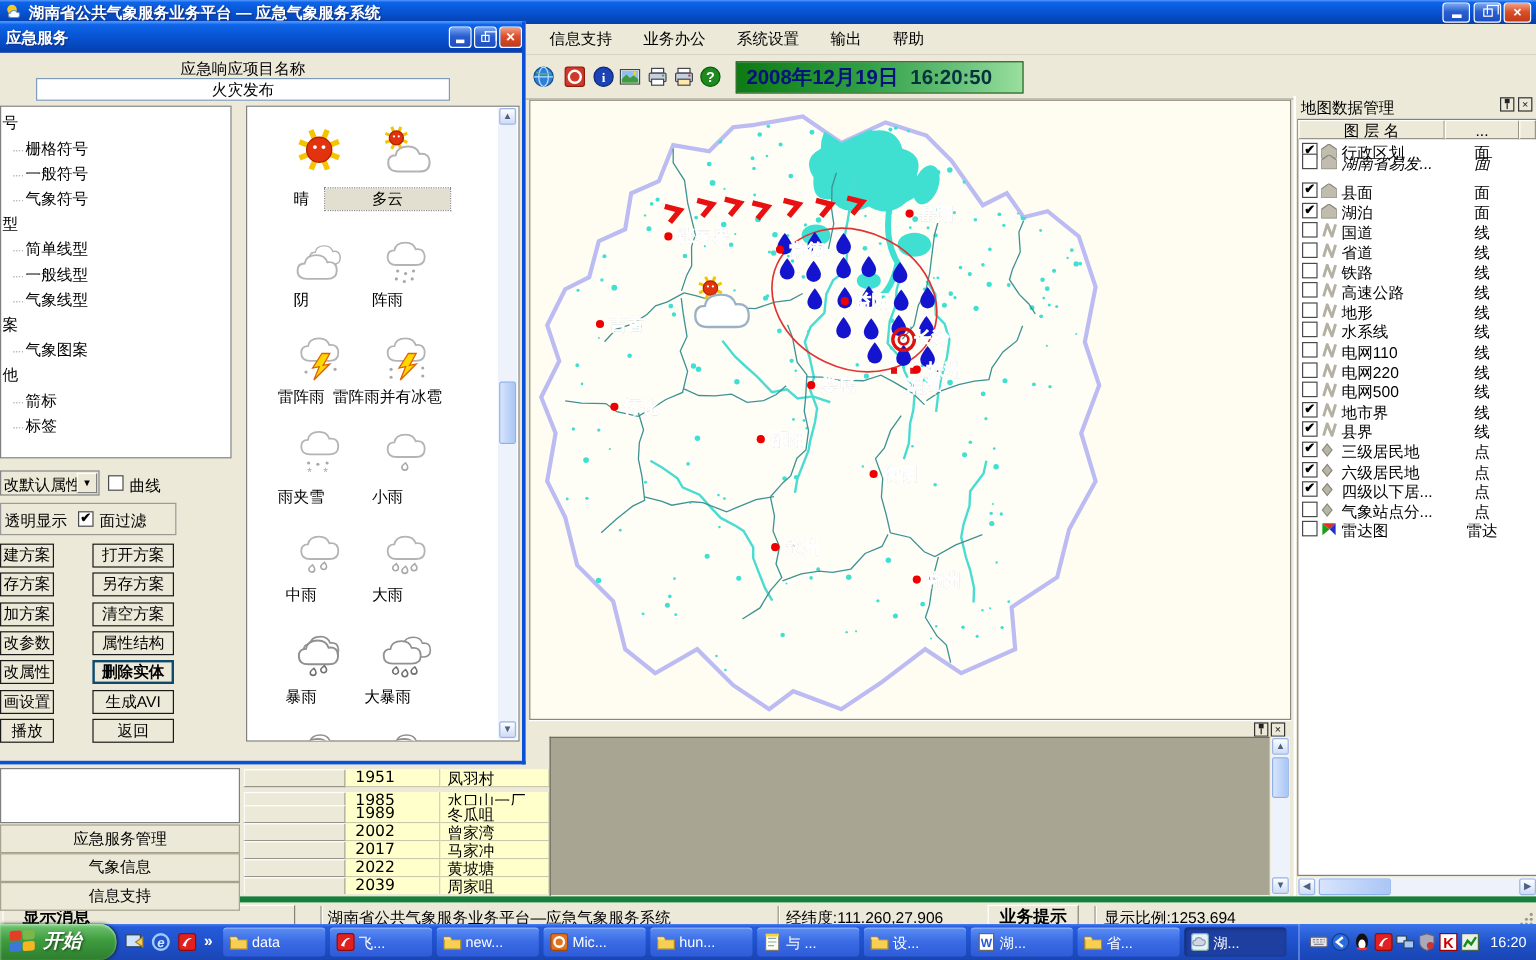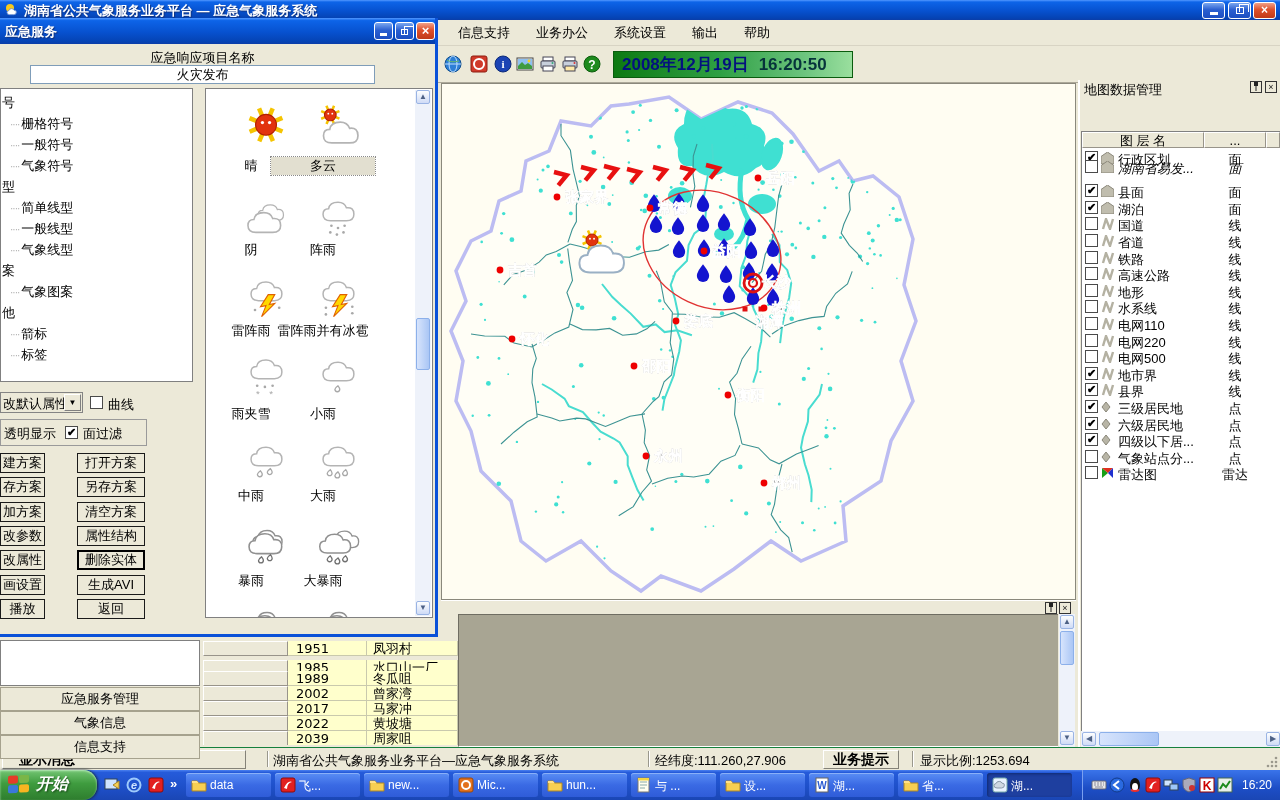--- a/index.html
+++ b/index.html
@@ -52,33 +52,33 @@
     border-top:1px solid #6f6d62;border-left:1px solid #6f6d62;border-bottom:1px solid #fff;}
   .vsb{position:absolute;left:859px;top:0;width:16px;height:133px;background:#eef2fa;}
   .sb-btn{position:absolute;width:14px;height:14px;left:1px;background:linear-gradient(180deg,#fdfefe,#cfdbf6);
     border:1px solid #9ab4e4;border-radius:2px;color:#4d6185;font-size:8px;line-height:12px;text-align:center;}
   .sb-thumb{position:absolute;left:1px;width:14px;background:linear-gradient(90deg,#d7e4fc,#aac6f5);
     border:1px solid #8cb0ea;border-radius:2px;}
 
   
   #right-panel{left:1078px;top:80px;width:202px;height:667px;background:#ece9d8;border-left:2px solid #fff;}
   #rp-title{position:absolute;left:0;top:0;width:202px;height:18px;font-size:13px;padding:1px 0 0 4px;}
-  #rp-grid{position:absolute;left:1px;top:19px;width:200px;height:631px;background:#fff;border:1px solid #808080;margin-top:32px;}
+  #rp-grid{position:absolute;left:1px;top:19px;width:200px;height:631px;background:#fff;border:1px solid #808080;}
   .rp-hcell{position:absolute;top:0;height:16px;background:#ece9d8;border:1px solid #fff;
     border-right-color:#98948a;border-bottom-color:#98948a;text-align:center;font-size:13px;line-height:15px;}
   .lrow{position:absolute;left:0;width:198px;height:17px;}
   .cb{position:absolute;width:13px;height:13px;background:#fff;border:1px solid #4a4a4a;
     font-size:11px;line-height:11px;text-align:center;font-weight:bold;color:#000;}
   .licon{position:absolute;left:19px;top:2px;width:14px;height:12px;}
   .lname{position:absolute;left:36px;top:1px;white-space:nowrap;font-size:13px;}
   .ltype{position:absolute;left:122px;width:62px;top:1px;text-align:center;font-size:13px;}
   .rp-hsb{position:absolute;left:1px;top:651px;width:200px;height:16px;background:#eef2fa;}
 
   
-  #statusbar{left:0;top:747px;width:1280px;height:35px;background:#ece9d8;border-top:1px solid #15803d;}
+  #statusbar{left:0;top:747px;width:1280px;height:35px;background:#ece9d8;border-top:5px solid #15803d;}
   .sb-raised{position:absolute;top:2px;height:19px;background:#ece9d8;border:1px solid #fff;
     border-right-color:#848278;border-bottom-color:#848278;font-weight:bold;font-size:14px;line-height:17px;}
   .sb-div{position:absolute;top:3px;width:2px;height:16px;border-left:1px solid #9a988c;border-right:1px solid #fff;}
   .sb-text{position:absolute;top:4px;font-size:13px;white-space:nowrap;}
 
   
   #taskbar{left:0;top:770px;width:1280px;height:30px;
     background:linear-gradient(180deg,#4a80f0 0%,#255bda 8%,#1e4fc8 60%,#1a46b4 100%);}
   #start-btn{position:absolute;left:0;top:0;width:97px;height:30px;border-radius:0 14px 14px 0;
     background:linear-gradient(180deg,#73c573 0%,#3f9c3f 45%,#2e7d2e 100%);
@@ -115,21 +115,21 @@
   .tree-item.child{padding-left:9px;}
   .tdots{color:#b0b0b0;letter-spacing:-1px;margin-right:2px;font-size:10px;}
   #combo{position:absolute;left:0;top:374px;width:83px;height:21px;background:#ece9d8;border:1px solid #848484;}
   #combo .ctext{position:absolute;left:2px;top:2px;}
   #combo .carrow{position:absolute;right:1px;top:1px;width:17px;height:17px;background:#ece9d8;
     border:1px solid #fff;border-right-color:#808080;border-bottom-color:#808080;text-align:center;font-size:8px;line-height:16px;}
   .cklabel{position:absolute;white-space:nowrap;}
   #groupbox{position:absolute;left:0;top:401px;width:147px;height:27px;border:1px solid #9a9a9a;}
   .pbtn{position:absolute;height:20px;background:#ece9d8;border:1px solid #1a1a1a;text-align:center;
     font-size:13px;line-height:18px;overflow:hidden;white-space:nowrap;}
-  .pbtn.default{border:2px solid #000000;line-height:16px;}
+  .pbtn.default{border:2px solid #0c4a6e;line-height:16px;font-weight:bold;}
   #wpanel{position:absolute;left:205px;top:70px;width:228px;height:530px;background:#fff;border:1px solid #808080;}
   #symbols{position:absolute;left:2px;top:0;width:208px;height:528px;overflow:hidden;}
   .wcell{position:absolute;width:104px;text-align:center;}
   .wlabel{position:absolute;left:0;top:50px;width:104px;text-align:center;font-size:13px;}
   .wlabel.sel{background:#e2dfd0;outline:1px dotted #8a8a8a;}
   .wsb{position:absolute;right:1px;top:1px;width:16px;height:526px;background:#eef2fa;}
 
   
   #sb-white{left:0;top:640px;width:200px;height:46px;background:#fff;border:1px solid #808080;}
   .side-btn{position:absolute;left:0;width:200px;height:24px;background:#ece9d8;border:1px solid #a6a28e;

